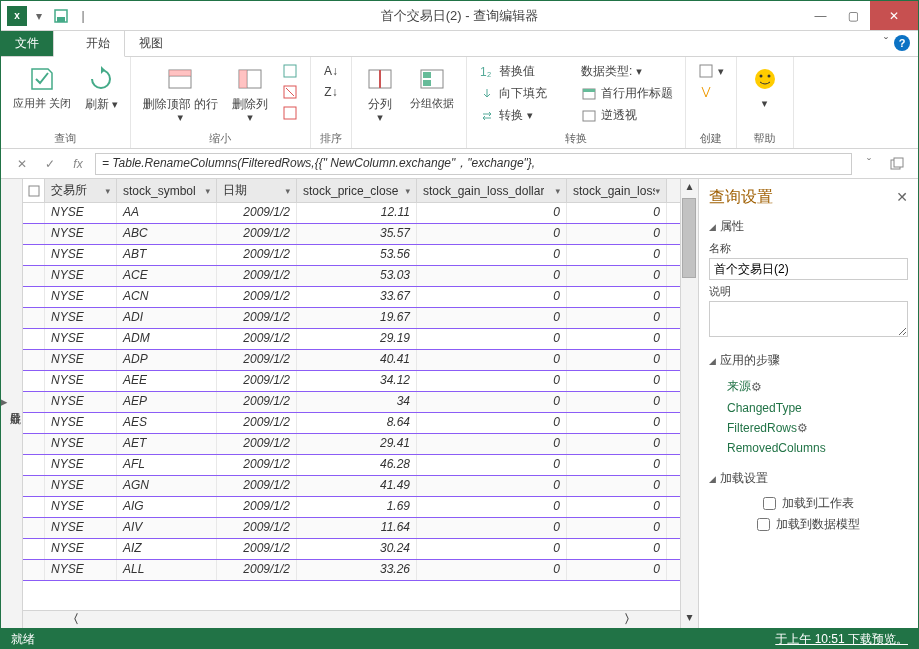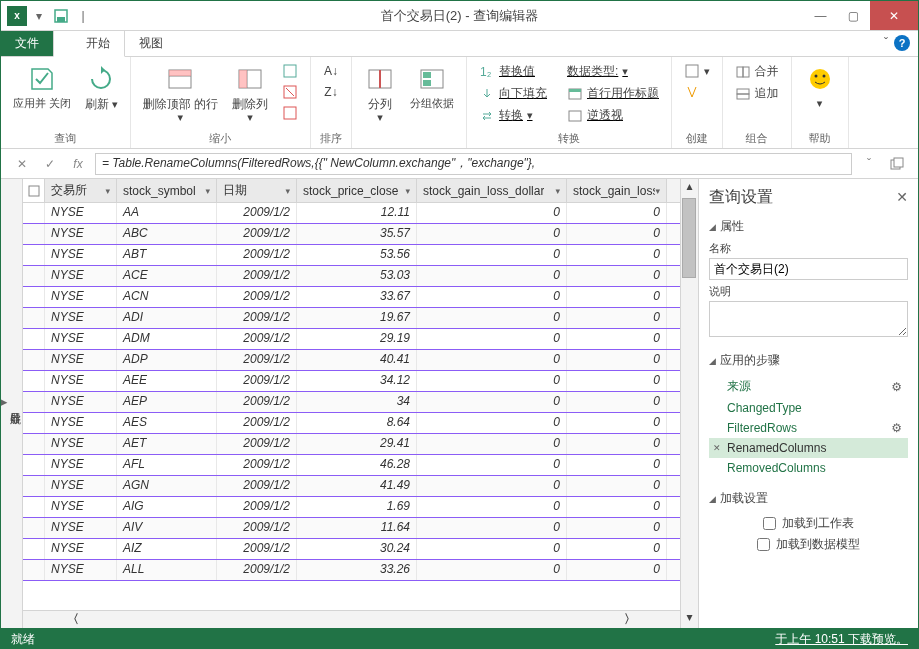--- a/index.html
+++ b/index.html
@@ -47,29 +47,29 @@
 .gr:nth-child(even){background:#fafafa;}
 .gc{border-right:1px solid #e8e8e8;padding:2px 6px;font-style:italic;color:#333;white-space:nowrap;overflow:hidden;}
 .gc.num{text-align:right;}
 .hscroll{height:18px;display:flex;align-items:center;background:#f3f3f3;border-top:1px solid #d4d4d4;padding:0 40px;}
 .hscroll-bar{flex:1;position:relative;}
 .hscroll-arrow{width:20px;color:#444;text-align:center;cursor:pointer;font-weight:bold;}
 .vscroll{width:18px;background:#f3f3f3;border-left:1px solid #d4d4d4;display:flex;flex-direction:column;}
 .vscroll-arrow{height:18px;text-align:center;cursor:pointer;color:#444;}
 .vscroll-thumb{width:14px;margin:1px;background:#c2c2c2;border:1px solid #aaa;height:80px;border-radius:0;}
 .querypane{width:220px;border-left:1px solid #d4d4d4;background:#fff;padding:8px 10px;position:relative;}
-.qp-title{font-size:16px;color:#404040;margin-bottom:10px;}
+.qp-title{font-size:16px;color:#a16207;margin-bottom:10px;}
 .qp-close{position:absolute;right:10px;top:10px;cursor:pointer;color:#666;font-size:14px;}
 .qp-section{margin-bottom:12px;}
 .qp-sechead{display:flex;align-items:center;gap:4px;color:#444;font-size:12px;margin-bottom:6px;}
 .qp-tri{font-size:9px;color:#666;}
 .qp-label{font-size:11px;color:#444;margin:4px 0 2px;}
 .qp-input{width:100%;border:1px solid #ccc;padding:3px 4px;font-size:12px;}
 .qp-textarea{width:100%;border:1px solid #ccc;height:36px;}
-.qp-step{padding:3px 6px 3px 18px;display:flex;align-items:center;justify-content:space-between;color:#217346;cursor:pointer;font-size:12px;}
+.qp-step{padding:3px 6px 3px 18px;display:flex;align-items:center;color:#217346;cursor:pointer;font-size:12px;}
 .qp-step.sel{background:#d4ead9;color:#333;position:relative;}
 .qp-step.sel::before{content:"✕";position:absolute;left:4px;font-size:9px;color:#666;}
 .qp-gear{color:#666;font-size:12px;}
 .qp-check{display:flex;align-items:center;gap:6px;padding:2px 0;color:#444;justify-content:center;}
 .statusbar{height:22px;background:#217346;color:#fff;display:flex;align-items:center;padding:0 10px;font-size:11px;}
 .statusbar .right{margin-left:auto;text-decoration:underline;}
 .col-w0{width:72px}.col-w1{width:100px}.col-w2{width:80px}.col-w3{width:120px}.col-w4{width:150px}.col-w5{width:100px}
 </style>
 </head>
 <body>
@@ -211,21 +211,21 @@
               <rect x="4" y="14" width="8" height="6" fill="#6b9"></rect>
             </svg>
           </div>
           <div class="rbtn-label">分组依据</div>
         </div>
     </div>
     <div class="rgroup-label">&nbsp;</div>
   </div>
   <div class="rgroup" style="min-width:180px;">
     <div class="rgroup-body" style="flex-direction:column;align-items:stretch;width:100%;">
-      <div style="display:flex;gap:12px;text-decoration:underline;">
+      <div style="display:flex;gap:26px;">
         <div class="rcol">
           <div class="rbtn-sm">
               <div class="rbtn-sm-ico">
                 <svg width="14" height="12">
                   <text x="0" y="10" font-size="10" fill="#5a9">1₂</text>
                 </svg>
               </div>
               <span>替换值</span>
             </div>
           <div class="rbtn-sm">
@@ -280,45 +280,20 @@
                 <path d="M3 2 L7 12 L11 2" stroke="#e90" fill="none"></path>
               </svg>
             </div>
           </div>
       </div>
     </div>
     <div class="rgroup-label">创建</div>
   </div>
   <div class="rgroup">
     <div class="rgroup-body">
-      <div class="rcol">
-        <div class="rbtn-sm">
-            <div class="rbtn-sm-ico">
-              <svg width="14" height="12">
-                <rect x="1" y="1" width="6" height="10" fill="none" stroke="#888"></rect>
-                <rect x="7" y="1" width="6" height="10" fill="none" stroke="#888"></rect>
-              </svg>
-            </div>
-            <span>合并</span>
-          </div>
-        <div class="rbtn-sm">
-            <div class="rbtn-sm-ico">
-              <svg width="14" height="12">
-                <rect x="1" y="1" width="12" height="5" fill="none" stroke="#888"></rect>
-                <rect x="1" y="6" width="12" height="5" fill="none" stroke="#888"></rect>
-              </svg>
-            </div>
-            <span>追加</span>
-          </div>
-      </div>
-    </div>
-    <div class="rgroup-label">组合</div>
-  </div>
-  <div class="rgroup">
-    <div class="rgroup-body">
       <div class="rbtn">
           <div class="rbtn-ico">
             <svg width="26" height="26">
               <circle cx="13" cy="13" r="10" fill="#fc0"></circle>
               <circle cx="9" cy="10" r="1.5" fill="#333"></circle>
               <circle cx="17" cy="10" r="1.5" fill="#333"></circle>
               <path d="M8 16 Q13 20 18 16" stroke="#333" fill="none"></path>
             </svg>
           </div>
           <div class="rbtn-label">▾</div>
@@ -579,23 +554,20 @@
           <div class="qp-step">
             <span>来源</span>
             <span class="qp-gear">⚙</span>
           </div>
           <div class="qp-step">
             <span>ChangedType</span>
           </div>
           <div class="qp-step">
             <span>FilteredRows</span>
             <span class="qp-gear">⚙</span>
-          </div>
-          <div class="qp-step sel">
-            <span>RenamedColumns</span>
           </div>
           <div class="qp-step">
             <span>RemovedColumns</span>
           </div>
         </div>
     </div>
     <div class="qp-section">
       <div class="qp-sechead">
           <span class="qp-tri">◢</span>
           <span>加载设置</span>

